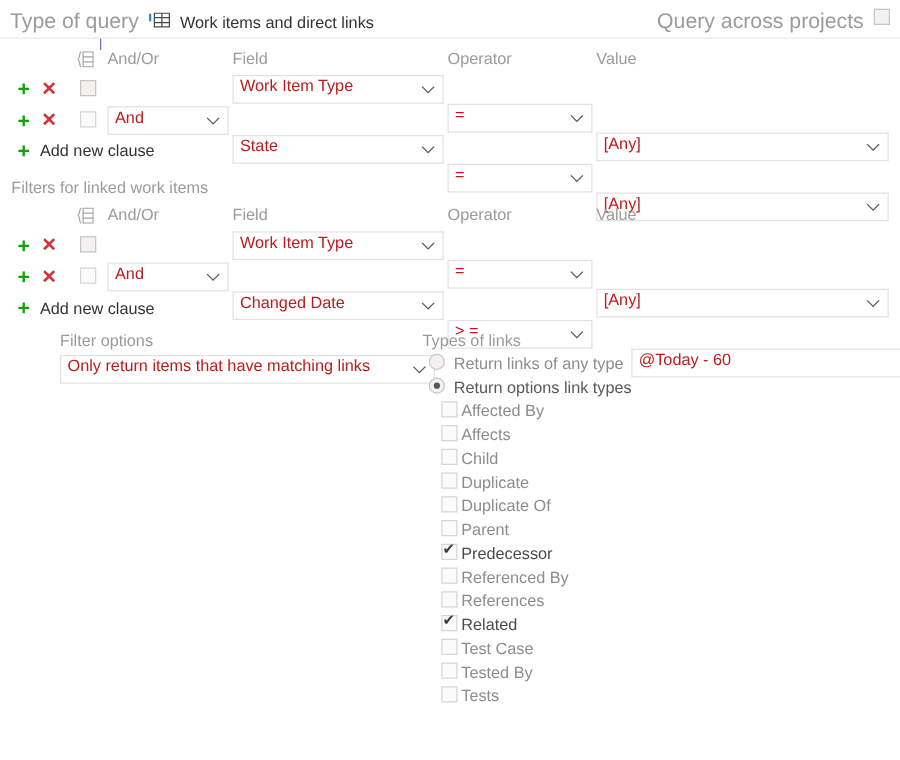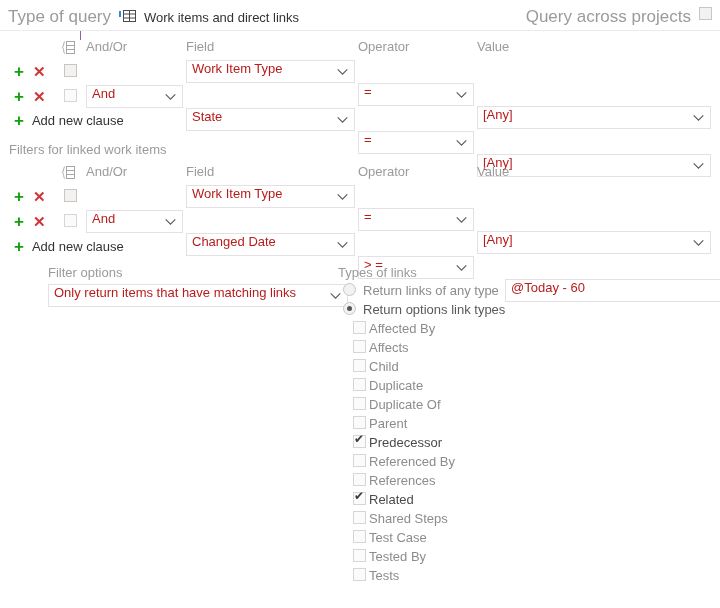--- a/index.html
+++ b/index.html
@@ -490,24 +490,20 @@
       <div class="cb-line">
         <span class="cb light"></span>
         <span class="txt">References</span>
       </div>
       <div class="cb-line on">
         <span class="cb light checked"></span>
         <span class="txt">Related</span>
       </div>
       <div class="cb-line">
         <span class="cb light"></span>
-        <span class="txt">Shared Steps</span>
-      </div>
-      <div class="cb-line">
-        <span class="cb light"></span>
         <span class="txt">Test Case</span>
       </div>
       <div class="cb-line">
         <span class="cb light"></span>
         <span class="txt">Tested By</span>
       </div>
       <div class="cb-line">
         <span class="cb light"></span>
         <span class="txt">Tests</span>
       </div>

